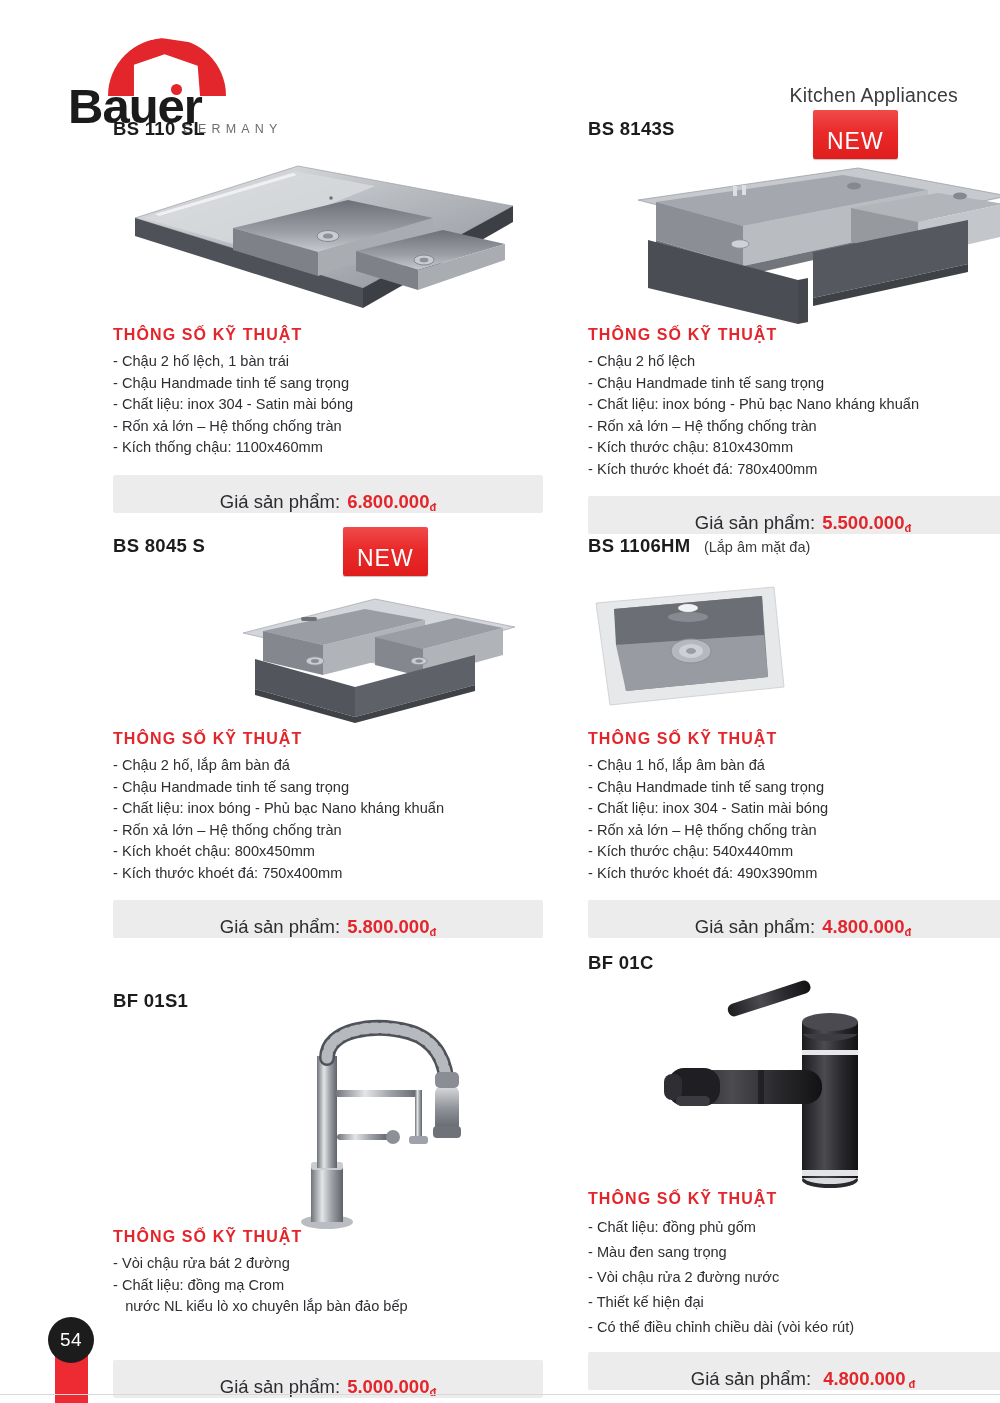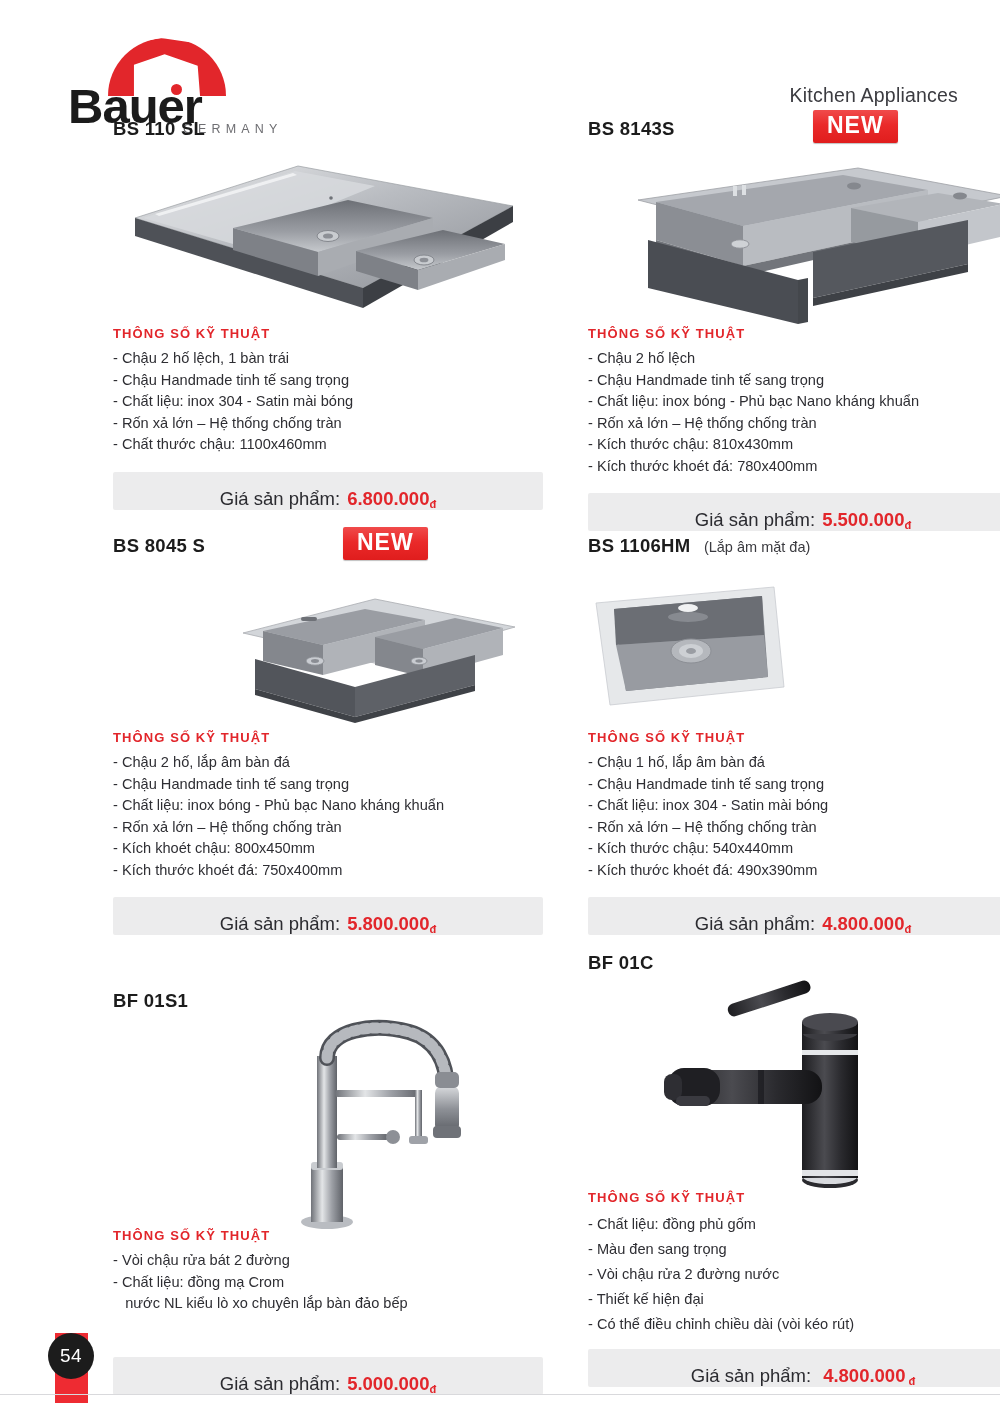--- a/index.html
+++ b/index.html
@@ -45,31 +45,31 @@
   .model-code {
     font-size: 18.5px; font-weight: bold; color: #1c1c1c; letter-spacing: 0.3px;
     display: inline-block; vertical-align: baseline;
   }
   .model-note {
     font-size: 14.5px; color: #3a3a3f; margin-left: 9px;
     display: inline-block; vertical-align: baseline;
   }
   .new-badge {
     position: absolute; top: -8px;
-    display: inline-block; padding: 4px 14px 6px 14px;
+    display: inline-block; padding: 20px 14px 6px 14px;
     background: linear-gradient(180deg,#f04b4b 0%, #ea2a2a 45%, #e01d1d 100%);
-    color: #fff; font-size: 23px; font-weight: bold; letter-spacing: 1px;
+    color: #fff; font-size: 23px; font-weight: normal; letter-spacing: 1px;
     border-radius: 2px; line-height: 1;
     box-shadow: 0 1px 1px rgba(0,0,0,.25);
   }
 
   .photo { position: relative; width: 100%; }
 
   .spec-title {
-    color: #e2262b; font-size: 13px; font-weight: bold;
+    color: #e2262b; font-size: 16px; font-weight: bold;
     letter-spacing: 1.1px; margin-bottom: 7px;
   }
   .spec-list { list-style: none; }
   .spec-list li {
     font-size: 14.6px; color: #2e2e33; line-height: 21.5px;
     white-space: pre-wrap;
   }
 
   .price-bar {
     margin-top: 16px;
@@ -82,21 +82,21 @@
     font-size: 18.5px; color: #e2262b; font-weight: bold; margin-left: 7px; margin-top: 41px;
   }
   .price-cur { font-size: 11px; color: #e2262b; font-weight: bold; vertical-align: super; }
 
   
   .page-bar {
     position: absolute; left: 55px; bottom: 0; width: 33px; height: 70px;
     background: #ee2b32;
   }
   .page-num {
-    position: absolute; left: 48px; bottom: 24px;
+    position: absolute; left: 48px; bottom: 40px;
     width: 46px; height: 46px; border-radius: 50%;
     background: #1c1c1c; color: #fff;
     display: flex; align-items: center; justify-content: center;
     font-size: 19px; letter-spacing: .5px;
   }
   .baseline {
     position: absolute; left: 0; bottom: 8px; width: 1000px; height: 1px; background: #d9d9dc;
   }
 </style>
 </head>
@@ -156,21 +156,21 @@
         <ellipse cx="311" cy="112" rx="4.4" ry="2.3" fill="#8d9096"></ellipse>
         <circle cx="218" cy="50" r="1.8" fill="#6f7278"></circle>
       </svg>
     </div>
     <div class="spec-title">THÔNG SỐ KỸ THUẬT</div>
     <ul class="spec-list">
       <li>- Chậu 2 hố lệch, 1 bàn trái</li>
       <li>- Chậu Handmade tinh tế sang trọng</li>
       <li>- Chất liệu: inox 304 - Satin mài bóng</li>
       <li>- Rốn xả lớn – Hệ thống chống tràn</li>
-      <li>- Chất thước chậu: 1100x460mm</li>
+      <li>- Kích thống chậu: 1100x460mm</li>
     </ul>
     <div class="price-bar">
       <span class="price-label">Giá sản phẩm:</span>
       <span class="price-value">6.800.000</span>
         <span class="price-cur">đ</span>
     </div>
   </div>
 
   <div class="col-r" style="top:118px;">
     <div class="model-row">

